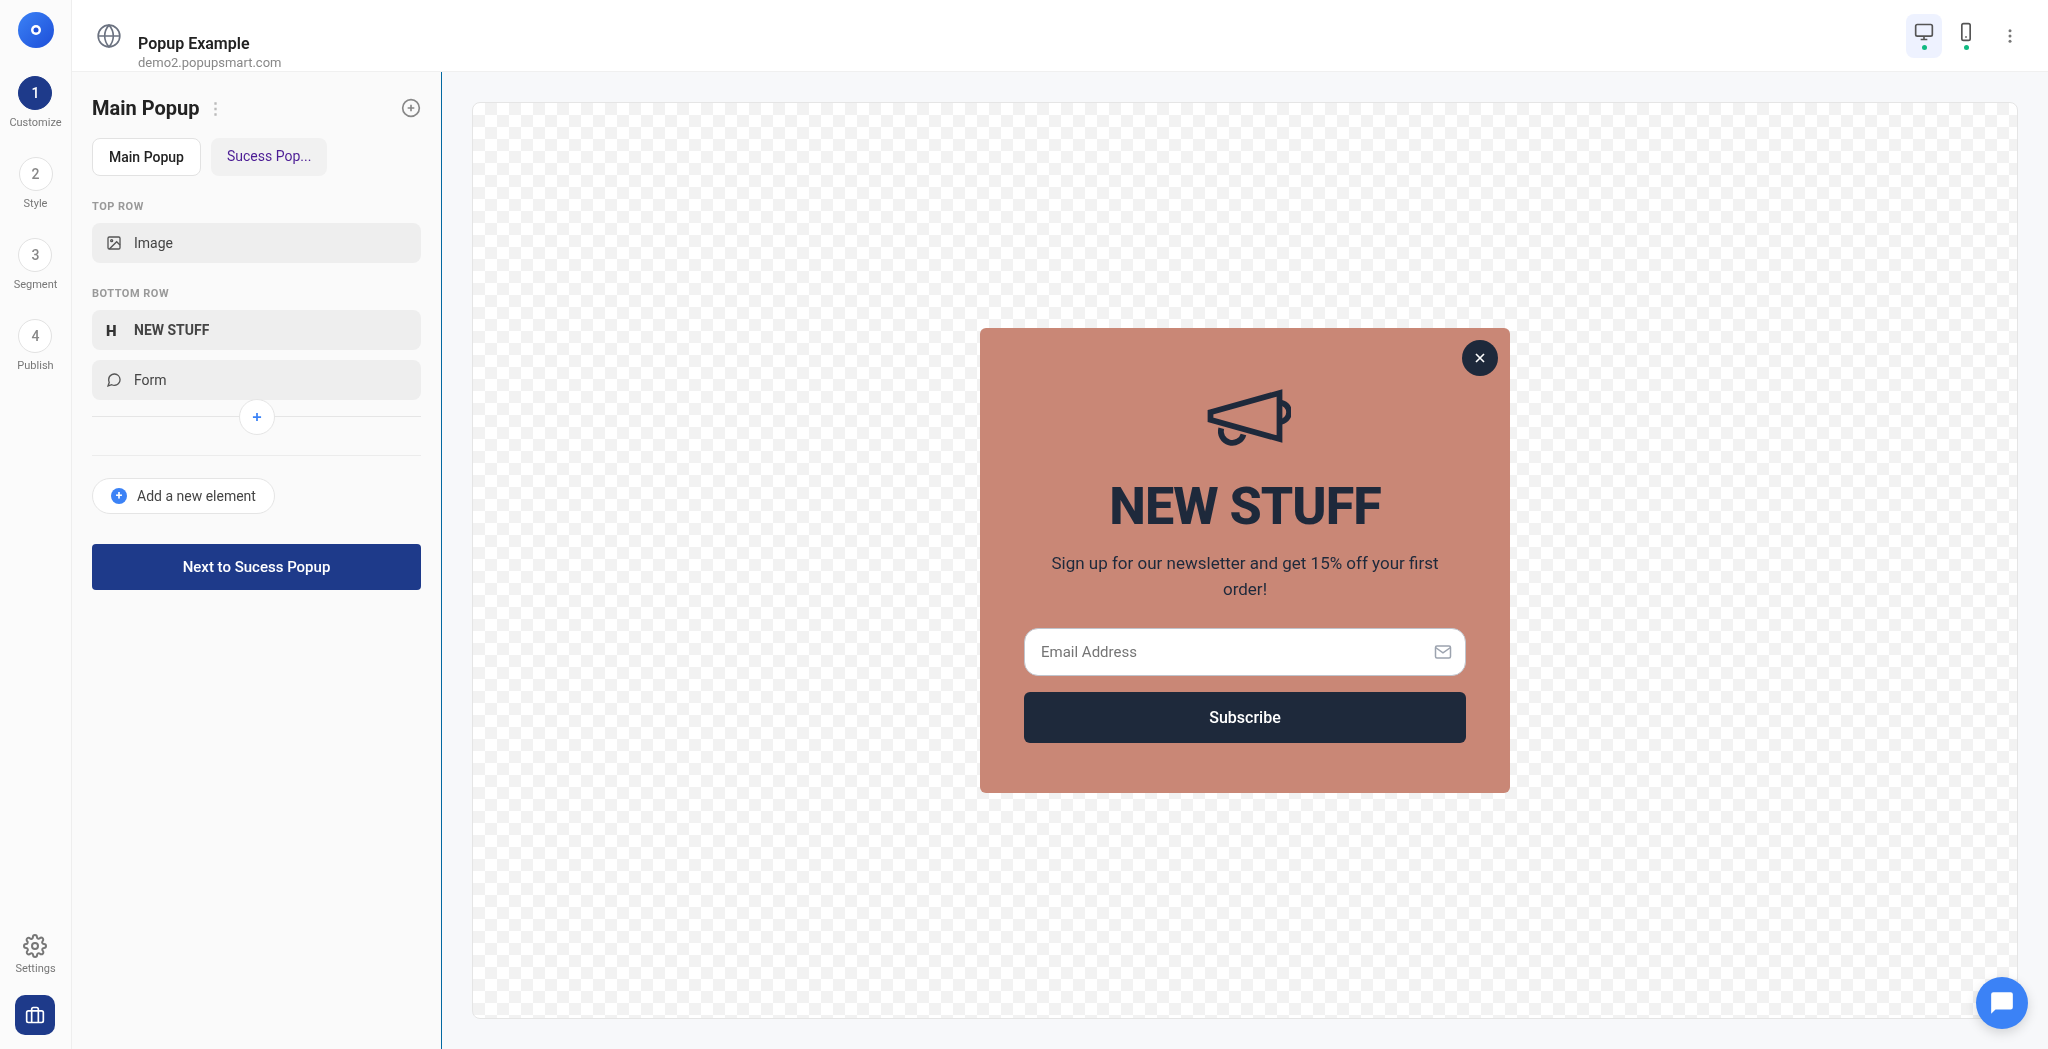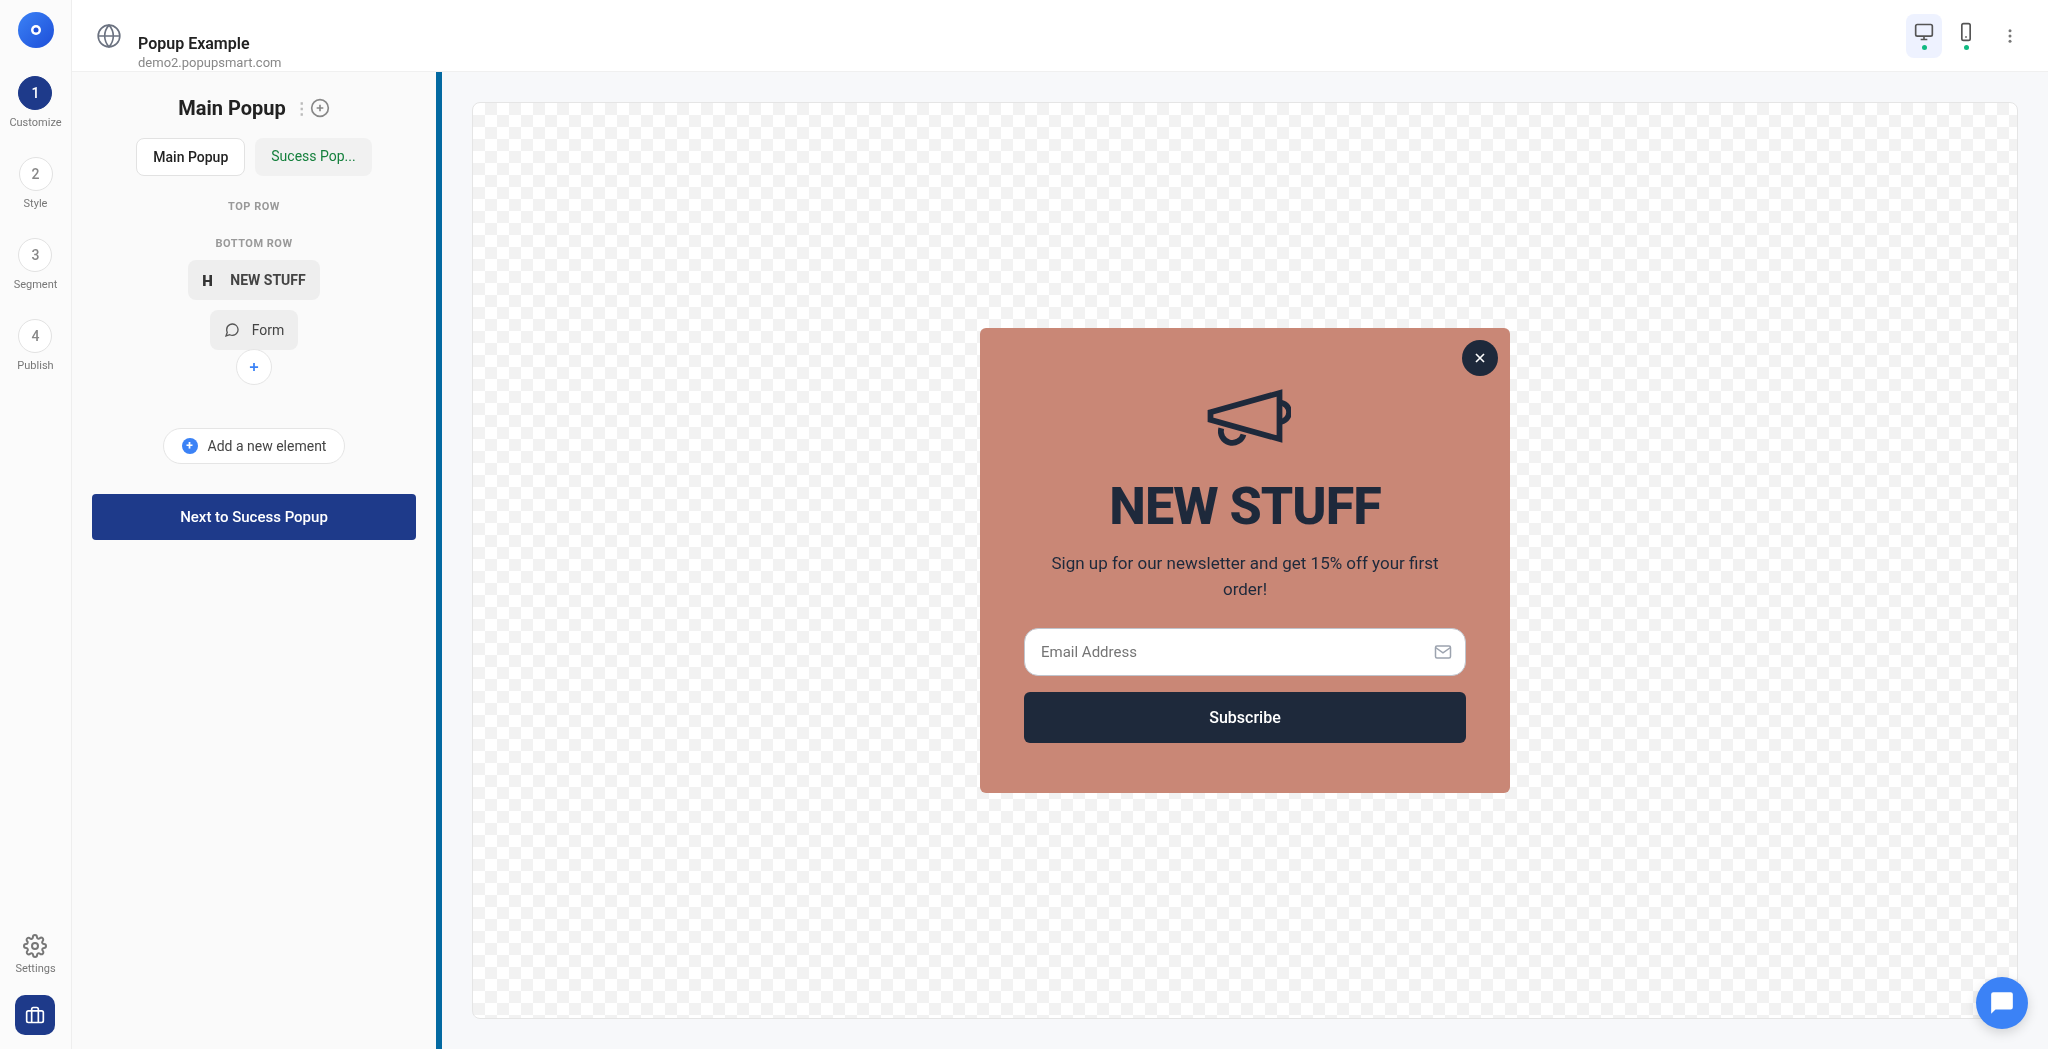--- a/index.html
+++ b/index.html
@@ -32,27 +32,27 @@
     .device-btn { width: 36px; height: 44px; display: flex; flex-direction: column; align-items: center; justify-content: center; border-radius: 8px; gap: 3px; }
     .device-btn.active { background: #eef2ff; }
     .device-btn svg { width: 20px; height: 20px; color: #555; }
     .device-dot { width: 5px; height: 5px; border-radius: 50%; background: #10b981; }
     .more-btn { width: 28px; display: flex; align-items: center; justify-content: center; color: #777; }
 
     
     .content-row { flex: 1; display: flex; }
 
     
-    .sidebar { width: 370px; background: #fafafa; border-right: 6px solid #0369a1; padding: 24px 20px; display: flex; flex-direction: column; align-items: center; }
+    .sidebar { width: 370px; background: #fafafa; border-right: 1px solid #0369a1; padding: 24px 20px; display: flex; flex-direction: column; }
     .sidebar-header { display: flex; align-items: center; justify-content: space-between; margin-bottom: 18px; }
     .sidebar-title { font-size: 20px; font-weight: 700; color: #222; display: flex; align-items: center; gap: 8px; }
     .sidebar-title-dots { color: #bbb; font-size: 16px; }
     .add-circle-btn { width: 20px; height: 20px; color: #888; }
     .tab-row { display: flex; gap: 10px; margin-bottom: 24px; }
-    .tab { padding: 10px 16px; border-radius: 8px; font-size: 14px; background: #f1f1f1; color: #15803d; cursor: pointer; }
+    .tab { padding: 10px 16px; border-radius: 8px; font-size: 14px; background: #f1f1f1; color: #4c1d95; cursor: pointer; }
     .tab.active { background: #fff; border: 1px solid #e2e2e2; color: #222; font-weight: 500; }
     .section-label { font-size: 11px; font-weight: 700; letter-spacing: 0.5px; color: #999; margin-bottom: 10px; }
     .element-item { background: #eeeeee; border-radius: 8px; padding: 12px 14px; display: flex; align-items: center; gap: 12px; margin-bottom: 10px; cursor: pointer; }
     .element-icon { width: 16px; height: 16px; color: #555; flex-shrink: 0; }
     .element-text { font-size: 14px; color: #444; white-space: nowrap; overflow: hidden; text-overflow: ellipsis; }
     .element-text.bold { font-weight: 700; }
     .section-gap { height: 14px; }
     .divider-row { position: relative; border-top: 1px solid #e5e5e5; margin: 6px 0 28px; }
     .divider-plus { position: absolute; left: 50%; top: -18px; transform: translateX(-50%); width: 36px; height: 36px; border-radius: 50%; background: #fff; border: 1px solid #e5e5e5; display: flex; align-items: center; justify-content: center; }
     .divider-plus svg { width: 14px; height: 14px; color: #3b82f6; }
@@ -181,20 +181,28 @@
             <path d="M12 8v8M8 12h8"></path>
           </svg>
       </div>
 
       <div class="tab-row">
         <div class="tab active">Main Popup</div>
         <div class="tab">Sucess Pop...</div>
       </div>
 
       <div class="section-label">TOP ROW</div>
+      <div class="element-item">
+        <svg class="element-icon" viewBox="0 0 24 24" fill="none" stroke="currentColor" stroke-width="2">
+            <rect x="3" y="3" width="18" height="18" rx="2"></rect>
+            <circle cx="8.5" cy="8.5" r="1.5"></circle>
+            <path d="m21 15-5-5L5 21"></path>
+          </svg>
+        <span class="element-text">Image</span>
+      </div>
 
       <div class="section-gap"></div>
       <div class="section-label">BOTTOM ROW</div>
 
       <div class="element-item">
         <span class="element-icon" style="font-weight:900;font-size:15px;color:#333;">H</span>
         <span class="element-text bold">NEW STUFF</span>
       </div>
       <div class="element-item">
         <svg class="element-icon" viewBox="0 0 24 24" fill="none" stroke="currentColor" stroke-width="2">

